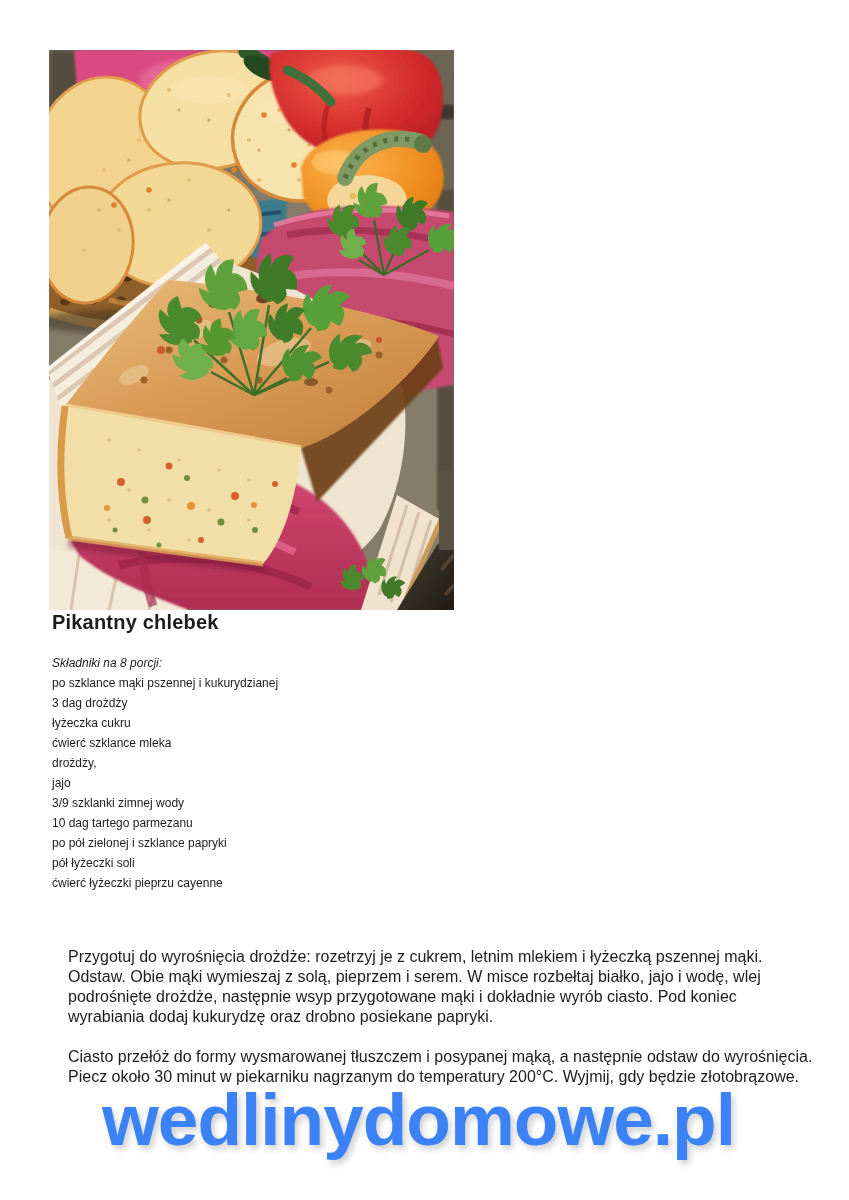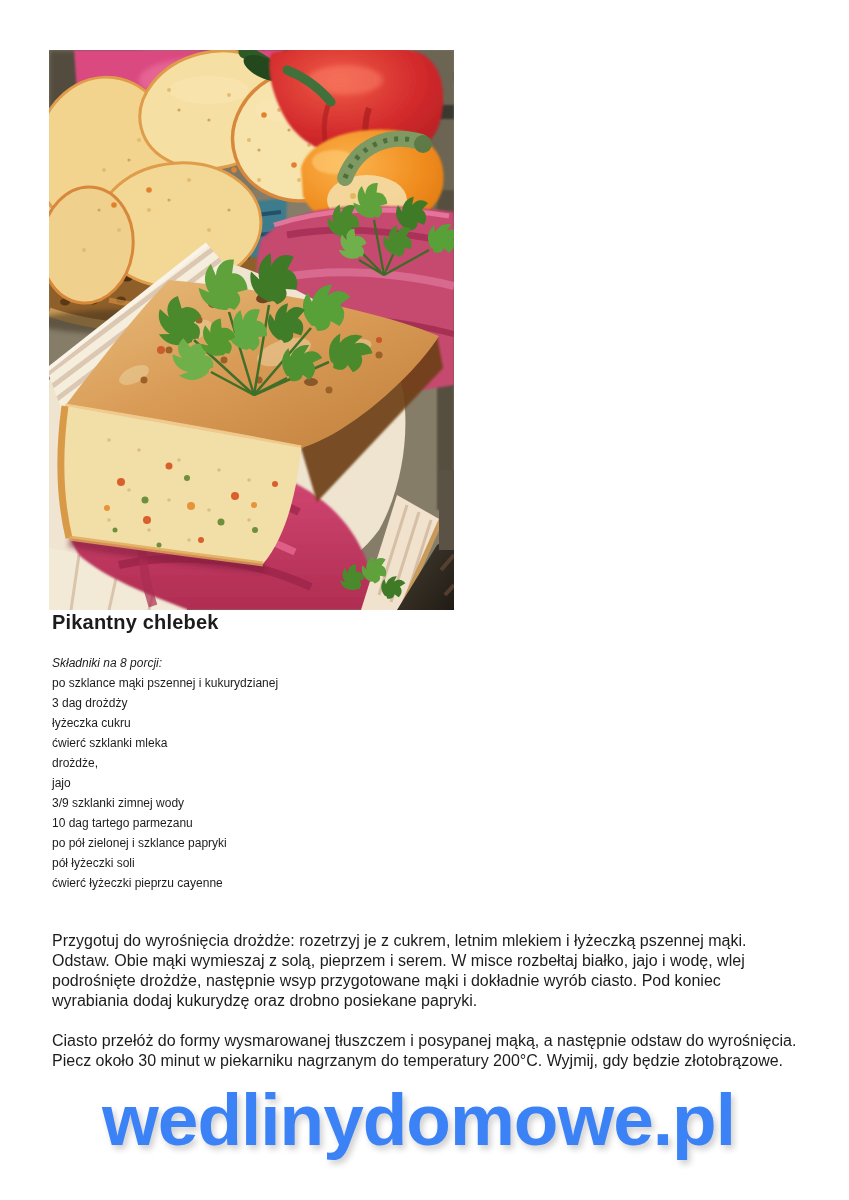--- a/index.html
+++ b/index.html
@@ -13,21 +13,21 @@
   .title {
     position:absolute; left:52px; top:611px; margin:0;
     font-size:20px; font-weight:bold; letter-spacing:0.2px; z-index:2;
   }
   .ingredients {
     position:absolute; left:52px; top:653px;
     font-size:12px; line-height:20px; z-index:2;
   }
   .ing-header { font-style:italic; }
   .para {
-    position:absolute; left:52px; width:748px; margin:0;
+    position:absolute; left:52px; width:748px; margin:16px;
     font-size:16px; line-height:20px; z-index:2;
   }
   .p1 { top:931px; }
   .p2 { top:1031px; }
   .watermark {
     position:absolute; left:102px; top:1078px; z-index:1;
     font-size:73px; font-weight:bold; letter-spacing:-1px; white-space:nowrap;
     color:#3b82f6; text-shadow:3px 4px 6px #cfcfcf;
   }
 </style>
@@ -366,22 +366,22 @@
     </svg>
   </figure>
 
   <h1 class="title">Pikantny chlebek</h1>
 
   <div class="ingredients">
     <div class="ing-header">Składniki na 8 porcji:</div>
     <div class="ing-line">po szklance mąki pszennej i kukurydzianej</div>
     <div class="ing-line">3 dag drożdży</div>
     <div class="ing-line">łyżeczka cukru</div>
-    <div class="ing-line">ćwierć szklanki mleka</div>
-    <div class="ing-line">drożdże,</div>
+    <div class="ing-line">ćwierć szklance mleka</div>
+    <div class="ing-line">drożdży,</div>
     <div class="ing-line">jajo</div>
     <div class="ing-line">3/9 szklanki zimnej wody</div>
     <div class="ing-line">10 dag tartego parmezanu</div>
     <div class="ing-line">po pół zielonej i szklance papryki</div>
     <div class="ing-line">pół łyżeczki soli</div>
     <div class="ing-line">ćwierć łyżeczki pieprzu cayenne</div>
   </div>
 
   <p class="para p1">Przygotuj do wyrośnięcia drożdże: rozetrzyj je z cukrem, letnim mlekiem i łyżeczką pszennej mąki. Odstaw. Obie mąki wymieszaj z solą, pieprzem i serem. W misce rozbełtaj białko, jajo i wodę, wlej podrośnięte drożdże, następnie wsyp przygotowane mąki i dokładnie wyrób ciasto. Pod koniec wyrabiania dodaj kukurydzę oraz drobno posiekane papryki.</p>
   <p class="para p2">Ciasto przełóż do formy wysmarowanej tłuszczem i posypanej mąką, a następnie odstaw do wyrośnięcia. Piecz około 30 minut w piekarniku nagrzanym do temperatury 200°C. Wyjmij, gdy będzie złotobrązowe.</p>

